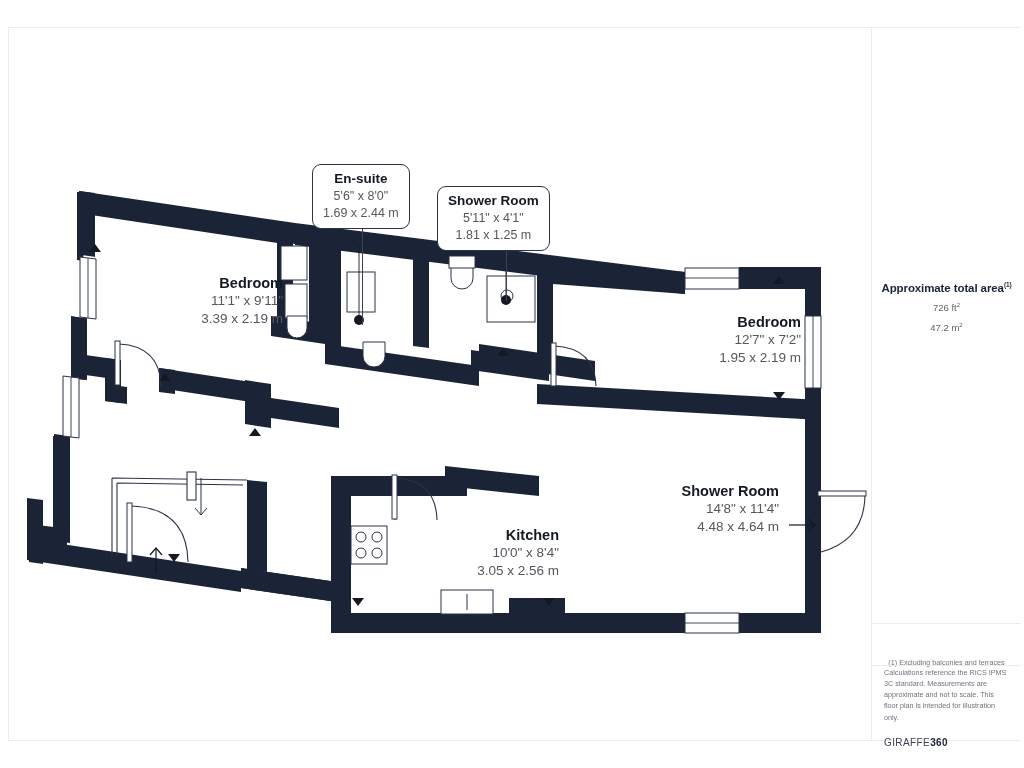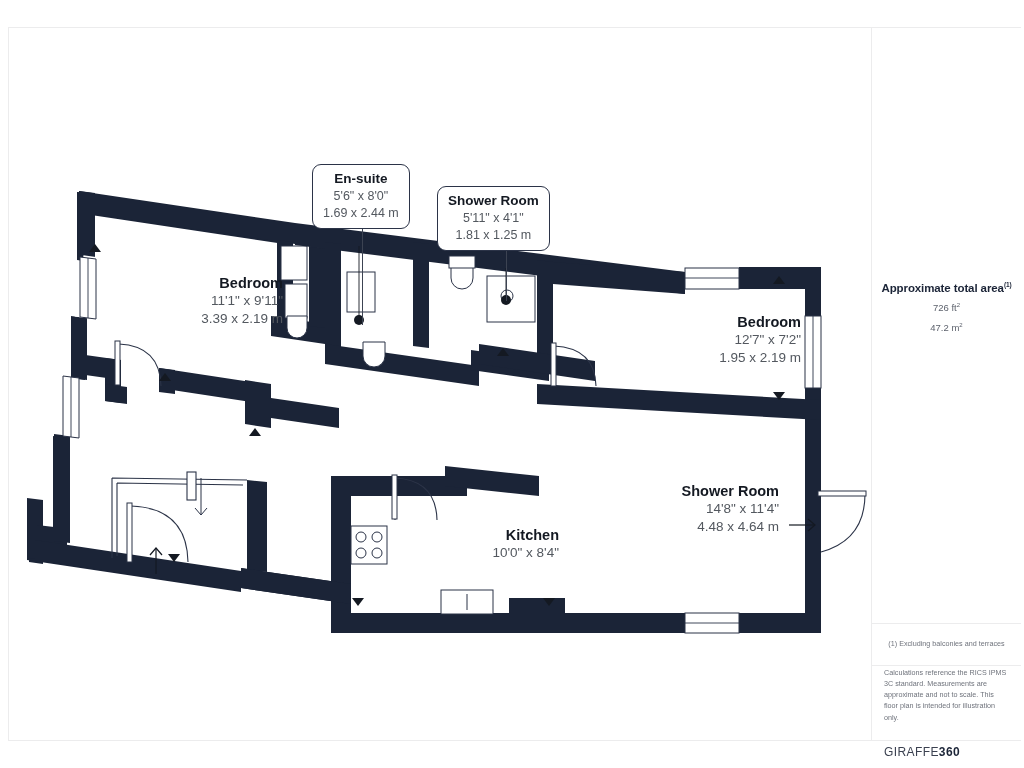--- a/index.html
+++ b/index.html
@@ -63,37 +63,37 @@
   .area-val sup{font-size:6px;}
   #divider-1{
     position:absolute;left:0;top:595px;width:100%;
     border-top:1px solid #ececed;
   }
   #divider-2{
     position:absolute;left:0;top:637px;width:100%;
     border-top:1px solid #ececed;
   }
   #sec-foot1{
-    position:absolute;left:0;top:595px;width:100%;height:42px;
+    position:absolute;left:0;top:614px;width:100%;height:42px;
     display:flex;align-items:center;justify-content:center;
   }
   #foot1-text{
     font-size:7.2px;color:#6f737c;line-height:1.35;padding:0 6px;
   }
   #sec-foot2{
     position:absolute;left:0;top:637px;width:100%;
     padding:2px 12px 0 12px;box-sizing:border-box;
     text-align:left;
   }
   #foot2-text{
     font-size:7.2px;color:#6f737c;line-height:1.55;
   }
   #brand{
-    margin-top:22px;
-    font-size:12px;color:#3b4150;letter-spacing:.4px;
+    margin-top:14px;
+    font-size:10px;color:#3b4150;letter-spacing:.4px;
   }
   #brand b{color:#1b2437;}
 
   
   .callout{
     position:absolute;
     background:#ffffff;
     border:1.4px solid #2b3347;
     border-radius:9px;
     text-align:center;
@@ -390,20 +390,21 @@
 
       <div class="room-label" id="label-living">
         <div class="r-name">Shower Room</div>
         <div class="r-dim">14'8" x 11'4"</div>
         <div class="r-dim">4.48 x 4.64 m</div>
       </div>
 
       <div class="room-label" id="label-kitchen">
         <div class="r-name">Kitchen</div>
         <div class="r-dim">10'0" x 8'4"</div>
+        <div class="r-dim">3.05 x 2.56 m</div>
       </div>
 
       <div class="leader" id="leader-ensuite"></div>
       <div class="leader" id="leader-shower"></div>
 
       <div class="callout" id="callout-ensuite">
         <div class="c-name">En-suite</div>
         <div class="c-dim">5'6" x 8'0"</div>
         <div class="c-dim">1.69 x 2.44 m</div>
       </div>

